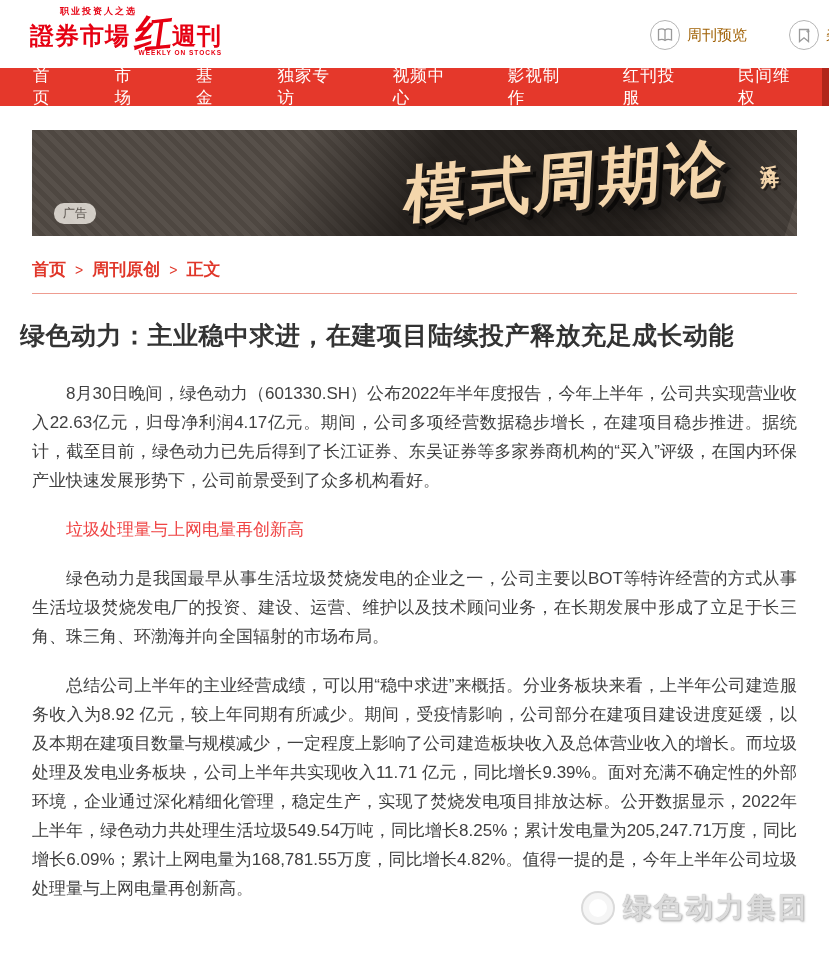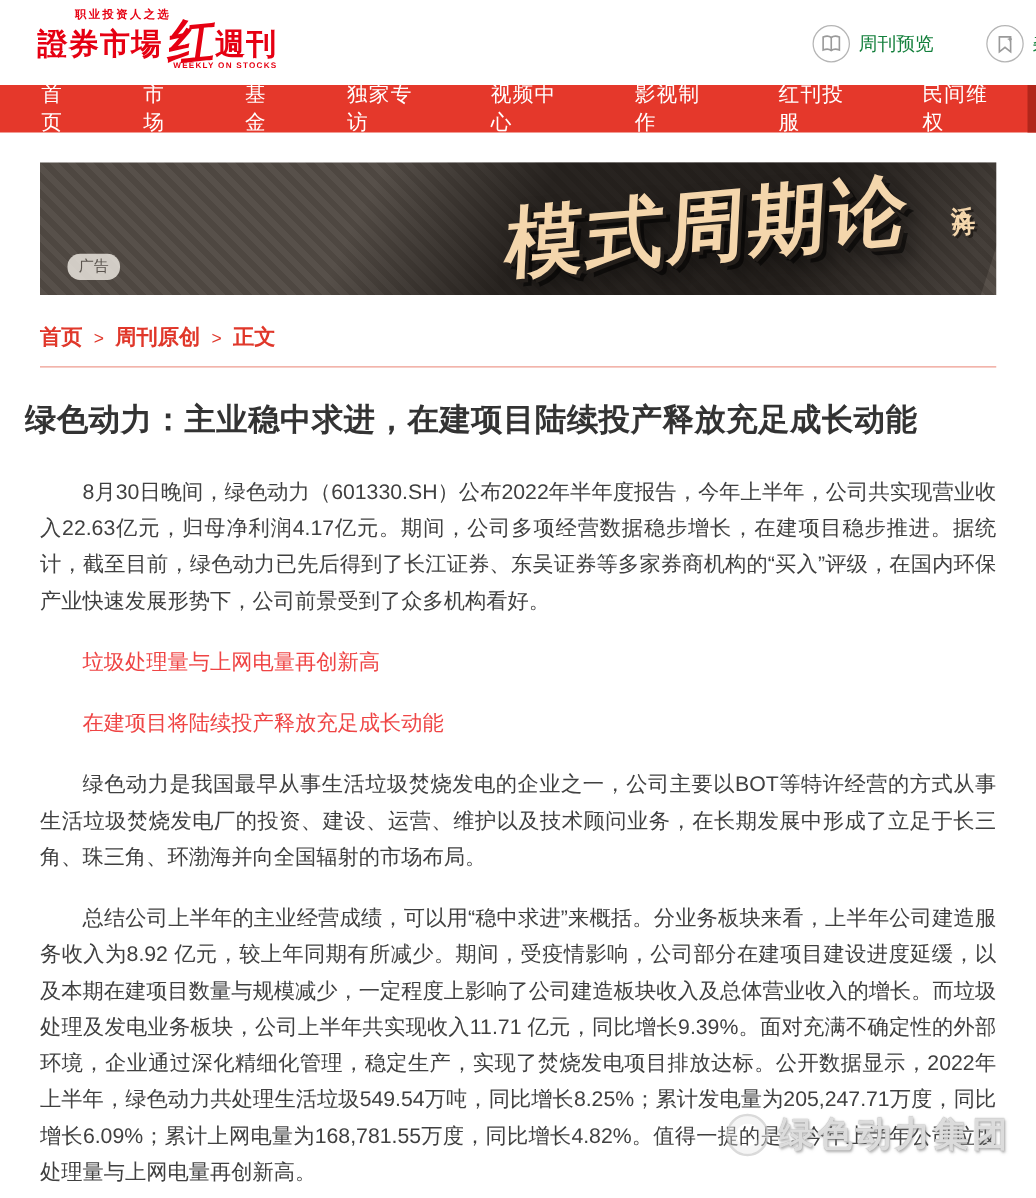--- a/index.html
+++ b/index.html
@@ -15,21 +15,21 @@
 
   
   .topbar { position: relative; height: 68px; background: #fff; }
   .logo { position: absolute; left: 30px; top: 7px; color: #e60012; line-height: 1; }
   .logo-tagline { font-size: 9px; font-weight: 700; letter-spacing: 2px; margin: 0 0 2px 2px; padding-left: 28px; }
   .logo-mainrow { display: flex; align-items: flex-end; }
   .logo-main { font-size: 24px; font-weight: 900; letter-spacing: 1px; }
   .logo-red { font-size: 38px; font-weight: 900; font-style: italic; line-height: 0.8; margin: 0 2px; transform: rotate(-6deg); font-family: "DejaVu Serif", serif; }
   .logo-sub { font-size: 6.5px; font-weight: 700; letter-spacing: 1px; text-align: right; margin: 2px 0 0 58px; }
   .topbar-actions { position: absolute; top: 20px; left: 650px; display: flex; gap: 42px; white-space: nowrap; }
-  .action { display: flex; align-items: center; gap: 7px; color: #15803d; font-size: 15px; cursor: pointer; }
+  .action { display: flex; align-items: center; gap: 7px; color: #a16207; font-size: 15px; cursor: pointer; }
   .action-circle { width: 30px; height: 30px; border: 1px solid #b5b5b5; border-radius: 50%; display: flex; align-items: center; justify-content: center; color: #9a9a9a; }
 
   
   .mainnav { position: relative; height: 38px; background: #e5382b; display: flex; align-items: center; padding-left: 33px; }
   .nav-item { color: #fff; font-size: 16.5px; padding: 0 24px; cursor: pointer; letter-spacing: 1px; }
   .nav-item:first-child { padding-left: 0; }
   .nav-edge { position: absolute; right: 0; top: 0; width: 7px; height: 100%; background: #b1261b; }
 
   
   .banner {
@@ -175,21 +175,20 @@
     <span class="crumb-sep">&gt;</span>
     <span class="crumb">正文</span>
   </div>
 
   <h1 class="article-title">绿色动力：主业稳中求进，在建项目陆续投产释放充足成长动能</h1>
 
 
   <div class="article-body">
     <p>8月30日晚间，绿色动力（601330.SH）公布2022年半年度报告，今年上半年，公司共实现营业收入22.63亿元，归母净利润4.17亿元。期间，公司多项经营数据稳步增长，在建项目稳步推进。据统计，截至目前，绿色动力已先后得到了长江证券、东吴证券等多家券商机构的“买入”评级，在国内环保产业快速发展形势下，公司前景受到了众多机构看好。</p>
     <div class="subhead">垃圾处理量与上网电量再创新高</div>
-    <div class="subhead">在建项目将陆续投产释放充足成长动能</div>
     <p>绿色动力是我国最早从事生活垃圾焚烧发电的企业之一，公司主要以BOT等特许经营的方式从事生活垃圾焚烧发电厂的投资、建设、运营、维护以及技术顾问业务，在长期发展中形成了立足于长三角、珠三角、环渤海并向全国辐射的市场布局。</p>
     <p>总结公司上半年的主业经营成绩，可以用“稳中求进”来概括。分业务板块来看，上半年公司建造服务收入为8.92 亿元，较上年同期有所减少。期间，受疫情影响，公司部分在建项目建设进度延缓，以及本期在建项目数量与规模减少，一定程度上影响了公司建造板块收入及总体营业收入的增长。而垃圾处理及发电业务板块，公司上半年共实现收入11.71 亿元，同比增长9.39%。面对充满不确定性的外部环境，企业通过深化精细化管理，稳定生产，实现了焚烧发电项目排放达标。公开数据显示，2022年上半年，绿色动力共处理生活垃圾549.54万吨，同比增长8.25%；累计发电量为205,247.71万度，同比增长6.09%；累计上网电量为168,781.55万度，同比增长4.82%。值得一提的是，今年上半年公司垃圾处理量与上网电量再创新高。</p>
   </div>
 
   <div class="watermark">
     <span class="wm-circle"></span>
     <span class="wm-text">绿色动力集团</span>
   </div>
 
 </div>

